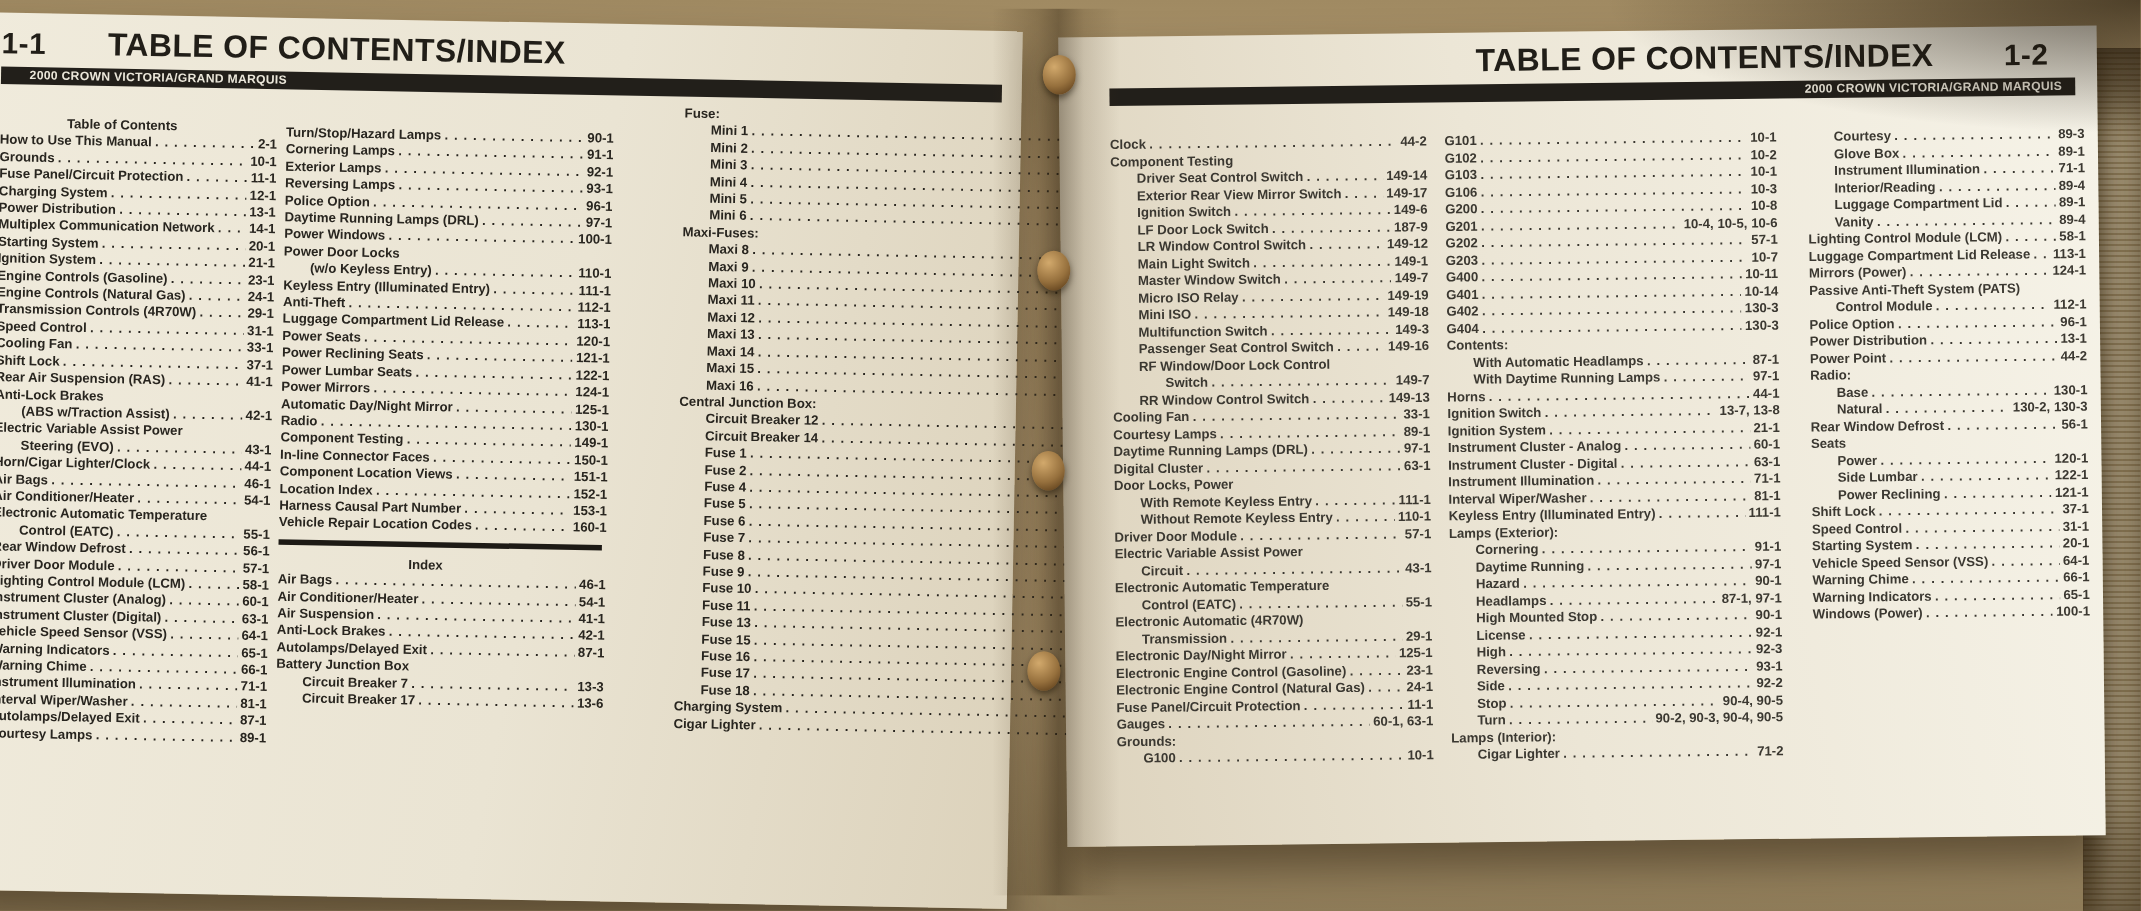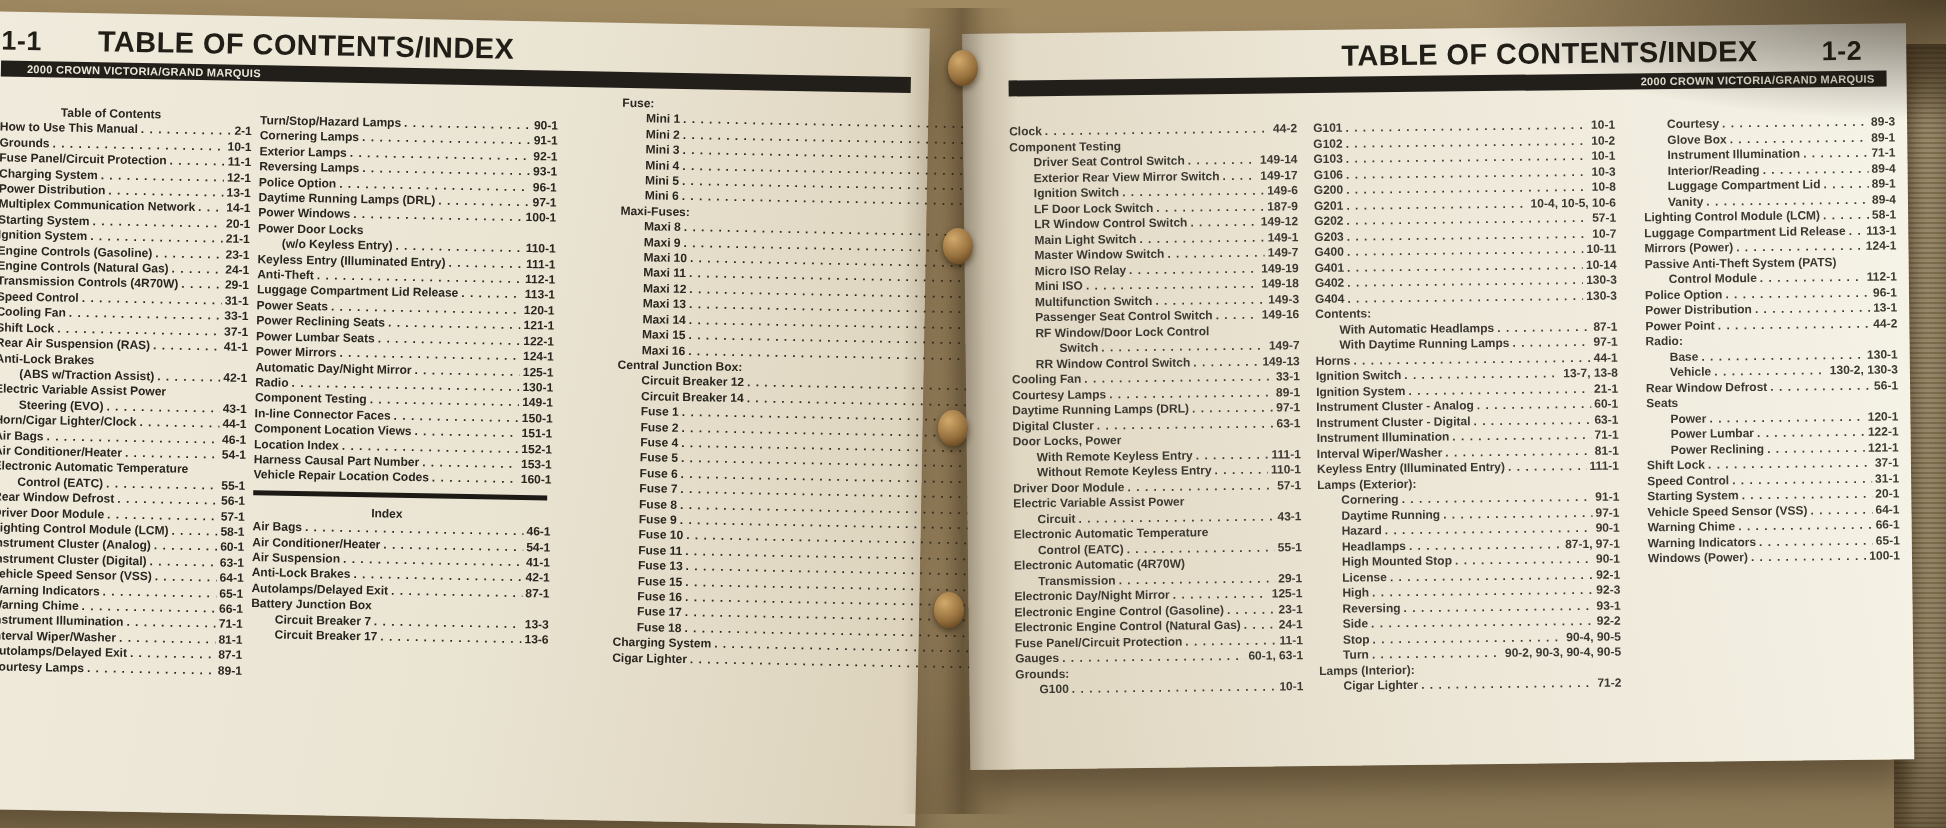--- a/index.html
+++ b/index.html
@@ -1050,39 +1050,39 @@
             </div>
             <div class="row">
               <span class="lab">Radio:</span>
             </div>
             <div class="row i1">
               <span class="lab">Base</span>
               <span class="dots"></span>
               <span class="pg">130-1</span>
             </div>
             <div class="row i1">
-              <span class="lab">Vehicle</span>
+              <span class="lab">Natural</span>
               <span class="dots"></span>
               <span class="pg">130-2, 130-3</span>
             </div>
             <div class="row">
               <span class="lab">Rear Window Defrost</span>
               <span class="dots"></span>
               <span class="pg">56-1</span>
             </div>
             <div class="row">
               <span class="lab">Seats</span>
             </div>
             <div class="row i1">
               <span class="lab">Power</span>
               <span class="dots"></span>
               <span class="pg">120-1</span>
             </div>
             <div class="row i1">
-              <span class="lab">Power Lumbar</span>
+              <span class="lab">Side Lumbar</span>
               <span class="dots"></span>
               <span class="pg">122-1</span>
             </div>
             <div class="row i1">
               <span class="lab">Power Reclining</span>
               <span class="dots"></span>
               <span class="pg">121-1</span>
             </div>
             <div class="row">
               <span class="lab">Shift Lock</span>

